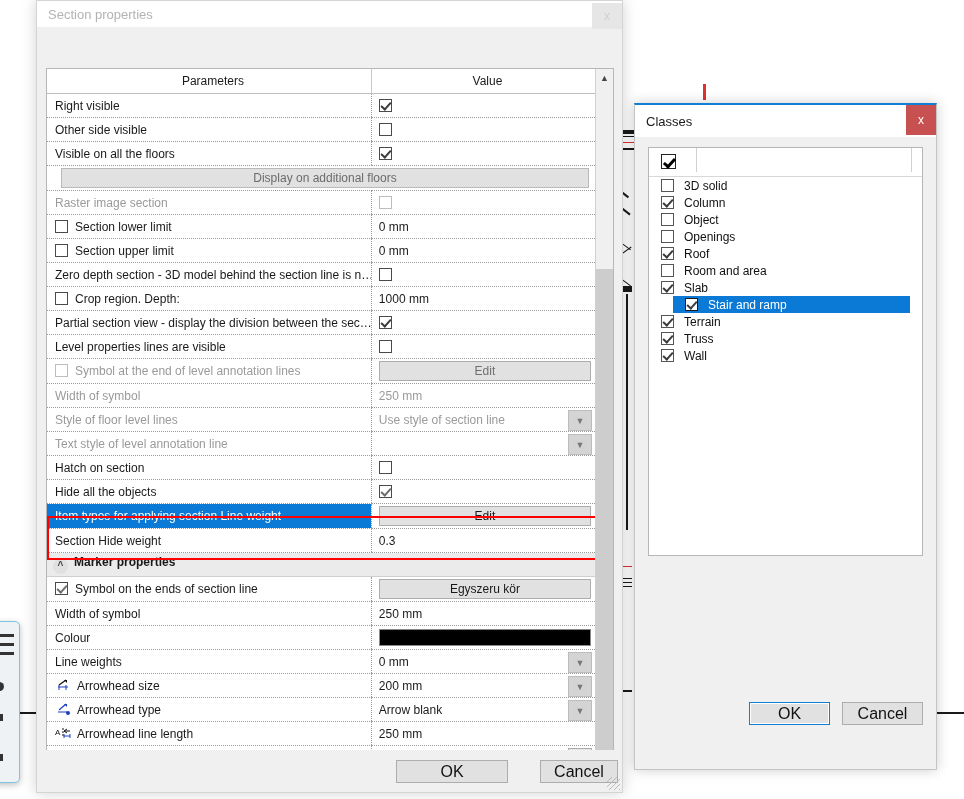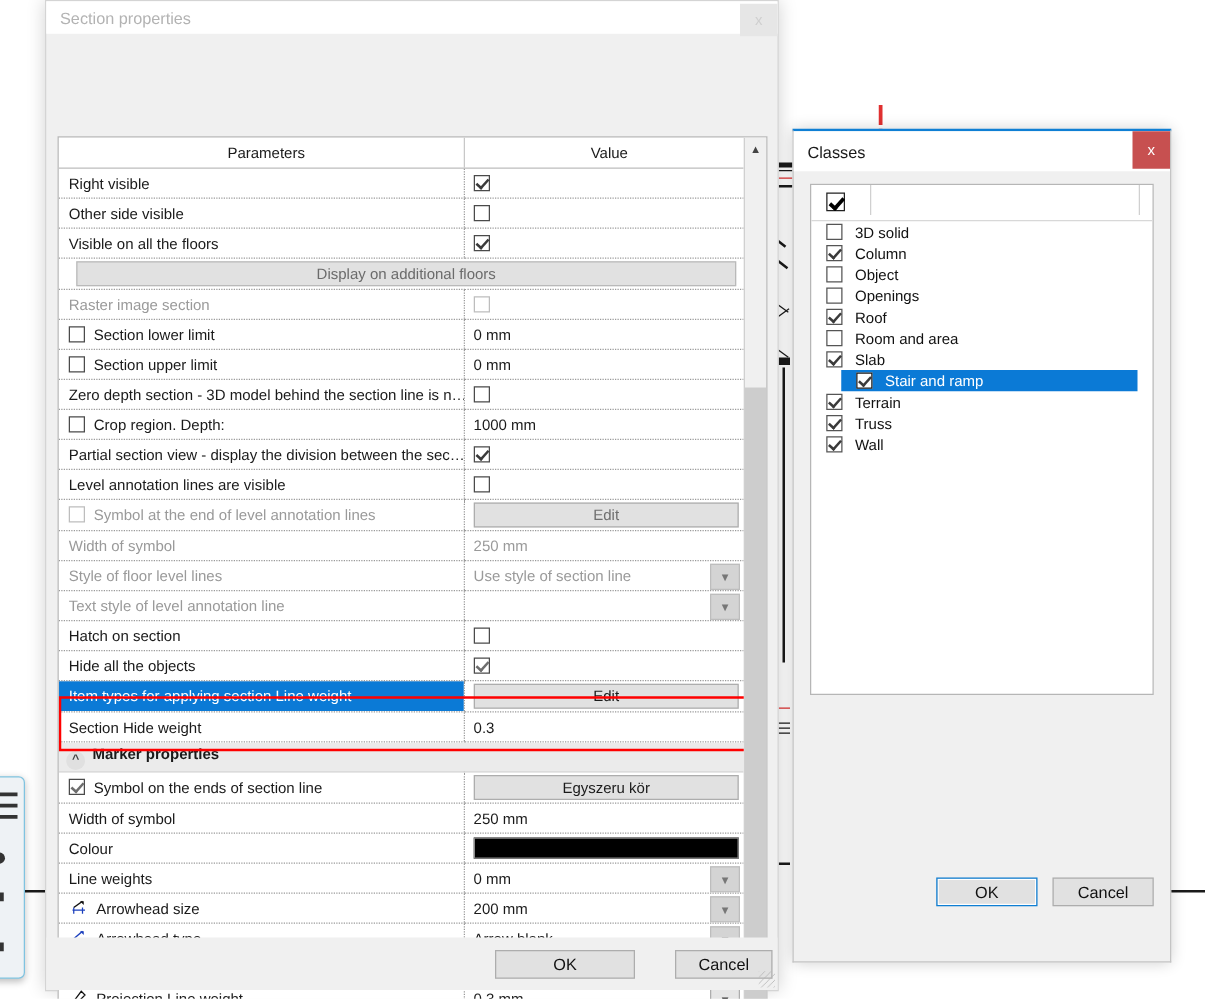--- a/index.html
+++ b/index.html
@@ -46,21 +46,21 @@
     display:flex;align-items:center;
   }
   #section-title{
     margin-left:11px;font-size:13px;color:#b3b3b3;
   }
   #section-close{
     position:absolute;right:0;top:2px;width:30px;height:26px;
     background:#e6e6e6;color:#cfcfcf;font-size:12px;
     display:flex;align-items:center;justify-content:center;
   }
-  #section-body{flex:1 1 auto;position:relative;padding:7px 9px 0 9px;margin-top:41px;}
+  #section-body{flex:1 1 auto;position:relative;padding:7px 9px 0 9px;}
 
   
   #grid-wrap{
     position:absolute;left:9px;top:41px;width:566px;height:707px;
     border:1px solid #b6b6b6;background:#fff;overflow:hidden;
     display:flex;
   }
   #grid-scroll{flex:1 1 auto;position:relative;overflow:hidden;}
   table.paramgrid{width:100%;border-collapse:collapse;table-layout:fixed;}
   table.paramgrid col.c1{width:322px;}
@@ -144,21 +144,21 @@
   #grid-sb .arw.up{top:0;}
   #grid-sb .arw.dn{bottom:0;}
   #grid-sb .thumb{position:absolute;left:0;width:17px;top:200px;height:490px;background:#cdcdcd;}
 
   
   #section-footer{
     position:absolute;left:0;bottom:0;width:100%;height:42px;background:#f0f0f0;
   }
   .winbtn{
     position:absolute;height:21px;background:#e1e1e1;border:1px solid #adadad;
-    font-size:13px;color:#111;display:flex;align-items:center;justify-content:center;
+    font-size:16px;color:#111;display:flex;align-items:center;justify-content:center;
   }
   #sec-ok{left:359px;top:10px;width:110px;}
   #sec-cancel{left:503px;top:10px;width:76px;}
   #grip{
     position:absolute;right:2px;bottom:2px;width:13px;height:13px;
     background:
       linear-gradient(135deg,transparent 45%,#b5b5b5 45%,#b5b5b5 55%,transparent 55%) 0 0/5px 5px repeat;
     opacity:.9;
   }
 
@@ -311,21 +311,21 @@
               <td class="p cbleft indent1"><span class="cb"></span><span>Crop region. Depth:</span></td>
               <td class="v grey">1000 mm</td>
             </tr>
 
             <tr>
               <td class="p indent1">Partial section view - display the division between the sec…</td>
               <td class="v"><span class="cb on"></span></td>
             </tr>
 
             <tr>
-              <td class="p indent1">Level annotation lines are visible</td>
+              <td class="p indent1">Level properties lines are visible</td>
               <td class="v"><span class="cb"></span></td>
             </tr>
 
             <tr class="grey">
               <td class="p cbleft indent1"><span class="cb dis"></span><span>Symbol at the end of level annotation lines</span></td>
               <td class="v">
                   <span class="vbtn dis">Edit</span>
                 </td>
             </tr>
 

